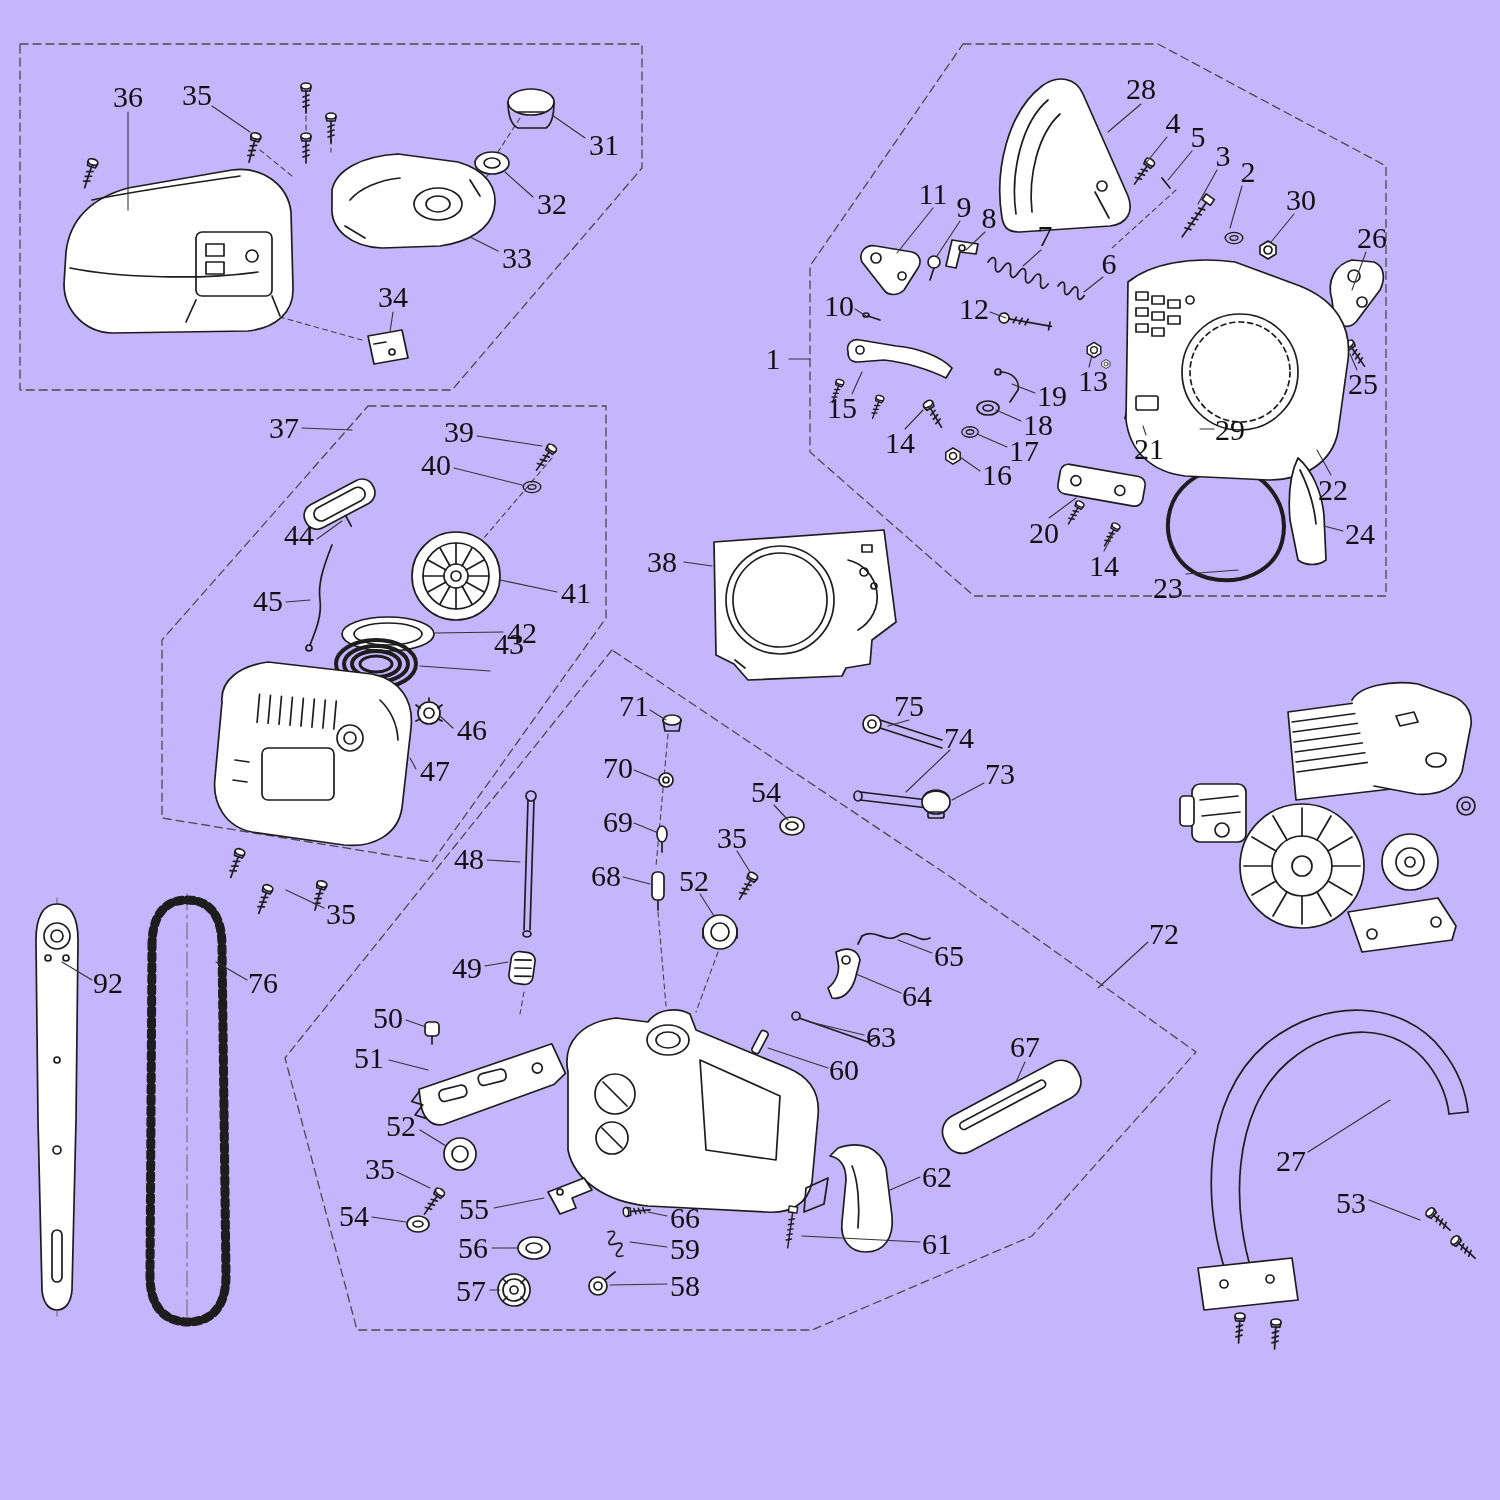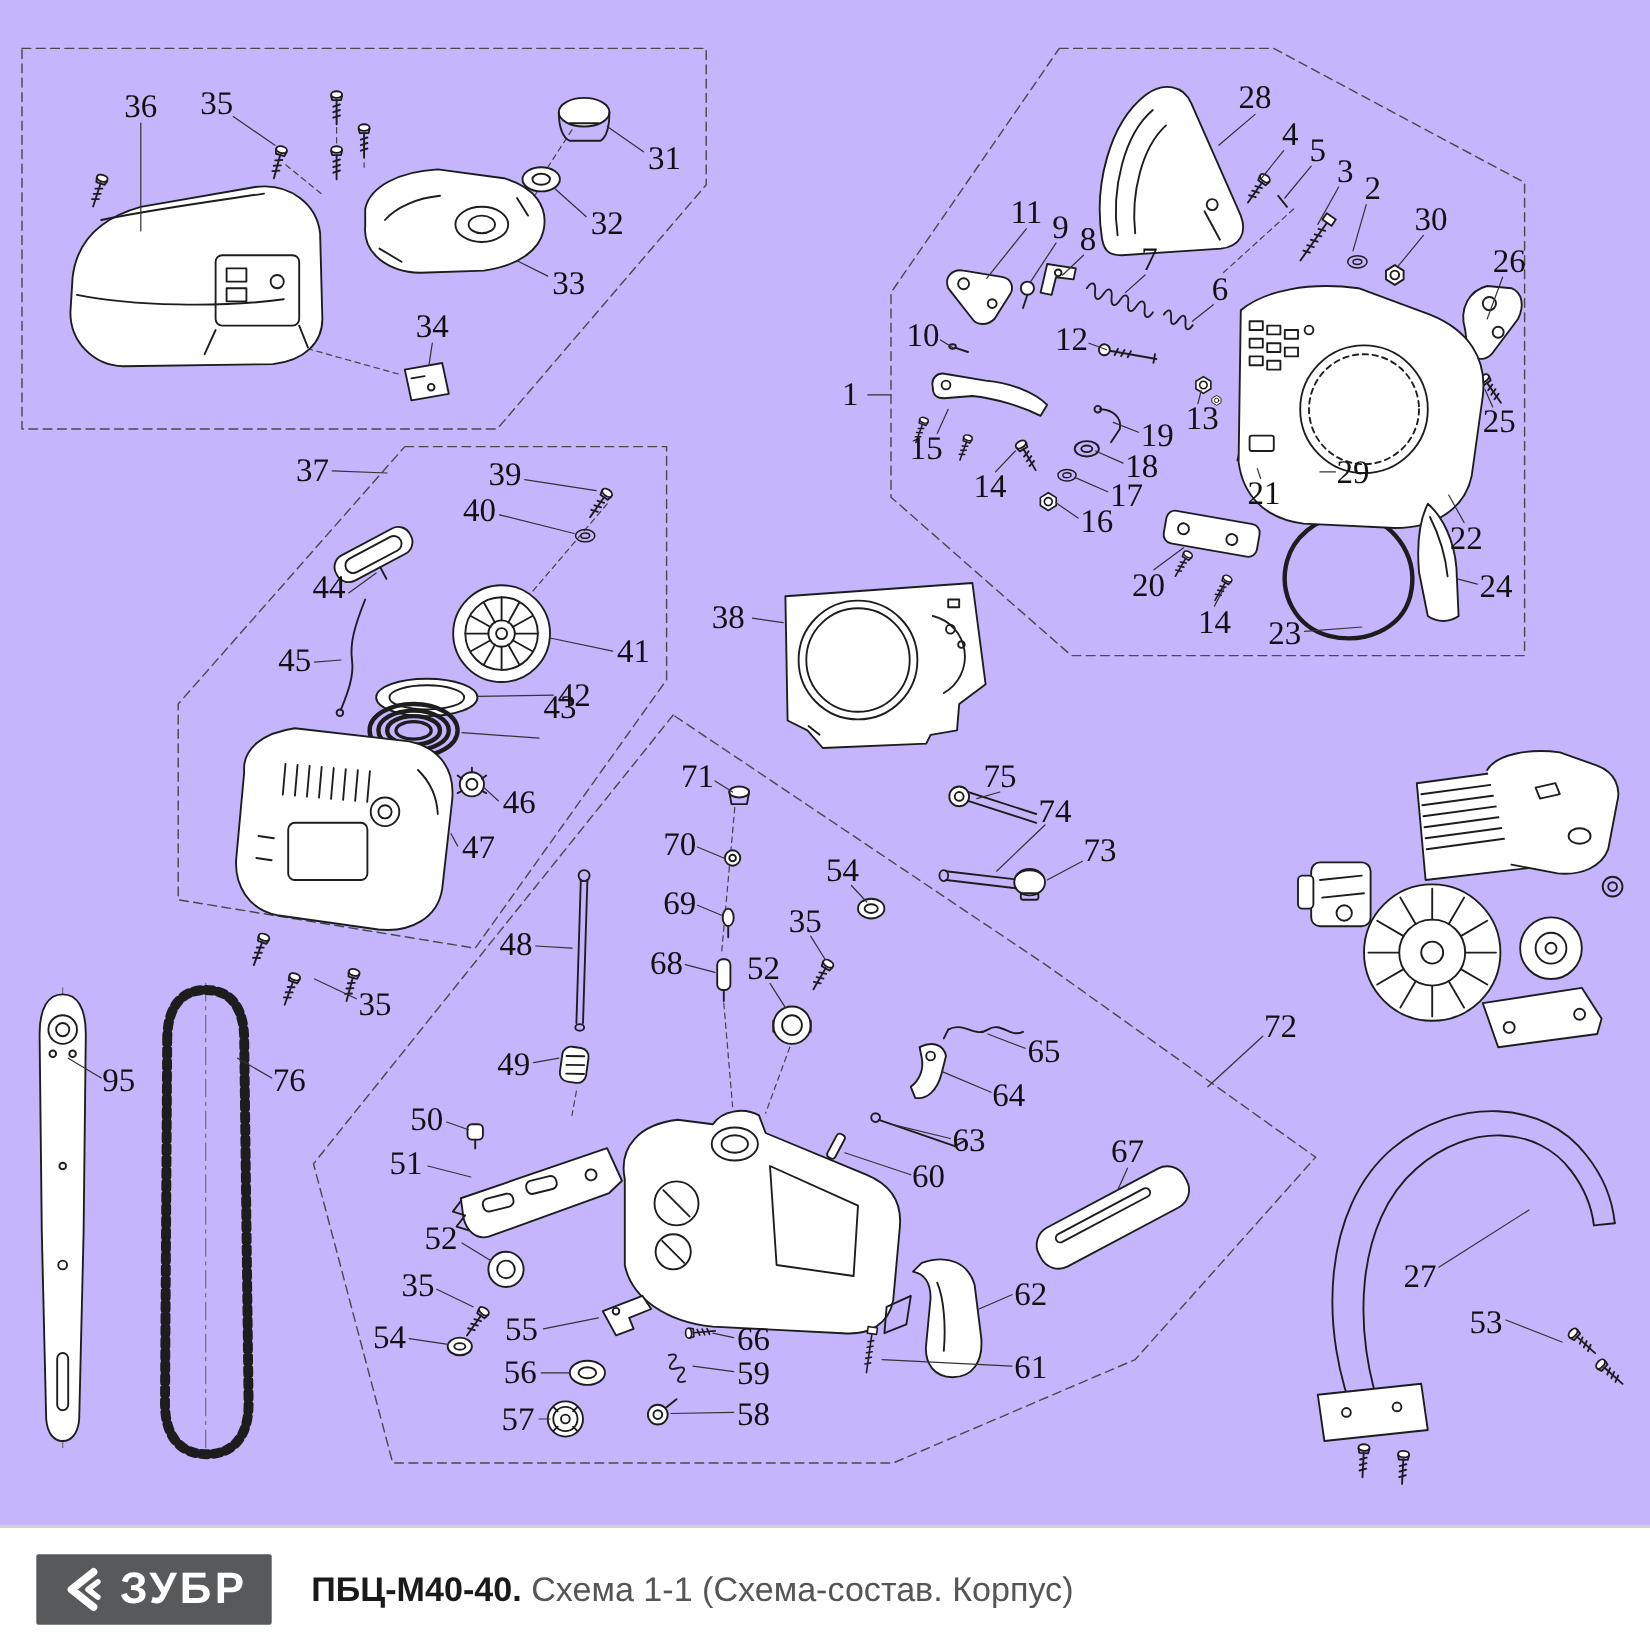--- a/index.html
+++ b/index.html
@@ -683,21 +683,21 @@
       <div class="part-label" style="left: 1038px; top: 425px;">18</div>
       <div class="part-label" style="left: 1024px; top: 451px;">17</div>
       <div class="part-label" style="left: 997px; top: 475px;">16</div>
       <div class="part-label" style="left: 1230px; top: 430px;">29</div>
       <div class="part-label" style="left: 1149px; top: 449px;">21</div>
       <div class="part-label" style="left: 1044px; top: 533px;">20</div>
       <div class="part-label" style="left: 1104px; top: 566px;">14</div>
       <div class="part-label" style="left: 1363px; top: 384px;">25</div>
       <div class="part-label" style="left: 1333px; top: 490px;">22</div>
       <div class="part-label" style="left: 1360px; top: 534px;">24</div>
-      <div class="part-label" style="left: 1168px; top: 576px;">23</div>
+      <div class="part-label" style="left: 1168px; top: 588px;">23</div>
       <div class="part-label" style="left: 284px; top: 428px;">37</div>
       <div class="part-label" style="left: 459px; top: 432px;">39</div>
       <div class="part-label" style="left: 436px; top: 465px;">40</div>
       <div class="part-label" style="left: 299px; top: 535px;">44</div>
       <div class="part-label" style="left: 268px; top: 601px;">45</div>
       <div class="part-label" style="left: 576px; top: 593px;">41</div>
       <div class="part-label" style="left: 522px; top: 633px;">42</div>
       <div class="part-label" style="left: 509px; top: 644px;">43</div>
       <div class="part-label" style="left: 472px; top: 730px;">46</div>
       <div class="part-label" style="left: 435px; top: 771px;">47</div>
@@ -727,33 +727,20 @@
       <div class="part-label" style="left: 685px; top: 1249px;">59</div>
       <div class="part-label" style="left: 685px; top: 1286px;">58</div>
       <div class="part-label" style="left: 844px; top: 1070px;">60</div>
       <div class="part-label" style="left: 881px; top: 1037px;">63</div>
       <div class="part-label" style="left: 917px; top: 996px;">64</div>
       <div class="part-label" style="left: 949px; top: 956px;">65</div>
       <div class="part-label" style="left: 1025px; top: 1047px;">67</div>
       <div class="part-label" style="left: 937px; top: 1177px;">62</div>
       <div class="part-label" style="left: 937px; top: 1244px;">61</div>
       <div class="part-label" style="left: 1164px; top: 934px;">72</div>
-      <div class="part-label" style="left: 108px; top: 983px;">95</div>
+      <div class="part-label" style="left: 108px; top: 983px;">92</div>
       <div class="part-label" style="left: 263px; top: 983px;">76</div>
       <div class="part-label" style="left: 1291px; top: 1161px; text-align: center;">27</div>
       <div class="part-label" style="left: 1351px; top: 1203px;">53</div>
     </div>
 
-<div class="footer">
-  <div class="brand-box">
-    <svg width="44" height="44" viewBox="0 0 44 44">
-      <path d="M30,6 L10,22 L30,38" stroke="#fff" stroke-width="7" fill="none" stroke-linecap="round" stroke-linejoin="round"></path>
-      <path d="M34,15 L25,22 L34,29" stroke="#fff" stroke-width="5" fill="none" stroke-linecap="round" stroke-linejoin="round"></path>
-    </svg>
-    <span class="brand-text">ЗУБР</span>
-  </div>
-  <div class="doc-title">
-    <span class="model">ПБЦ-М40-40.</span>
-    <span class="subtitle">Схема 1-1 (Схема-состав. Корпус)</span>
-  </div>
+
 </div>
 
-</div>
-
 </body></html>

